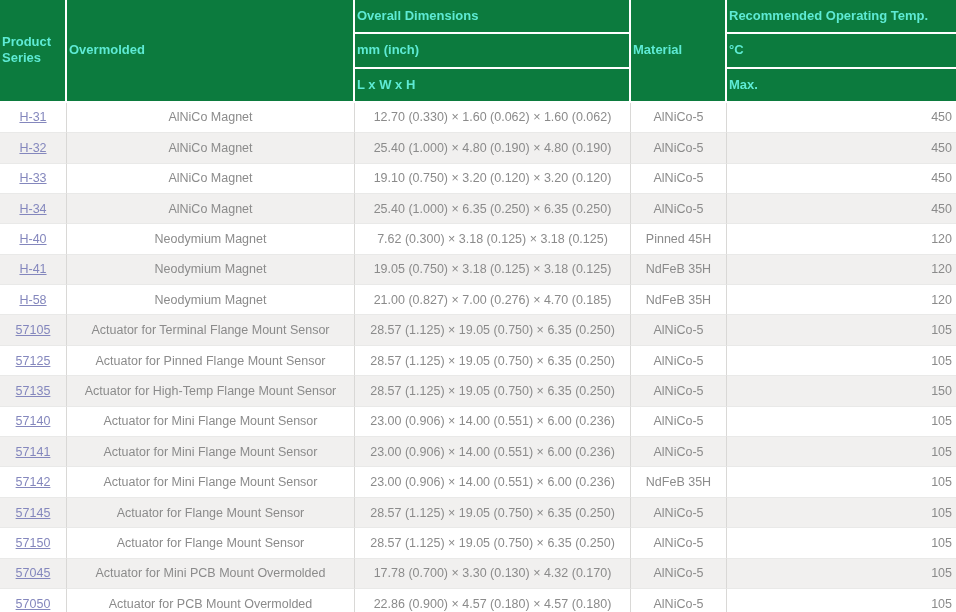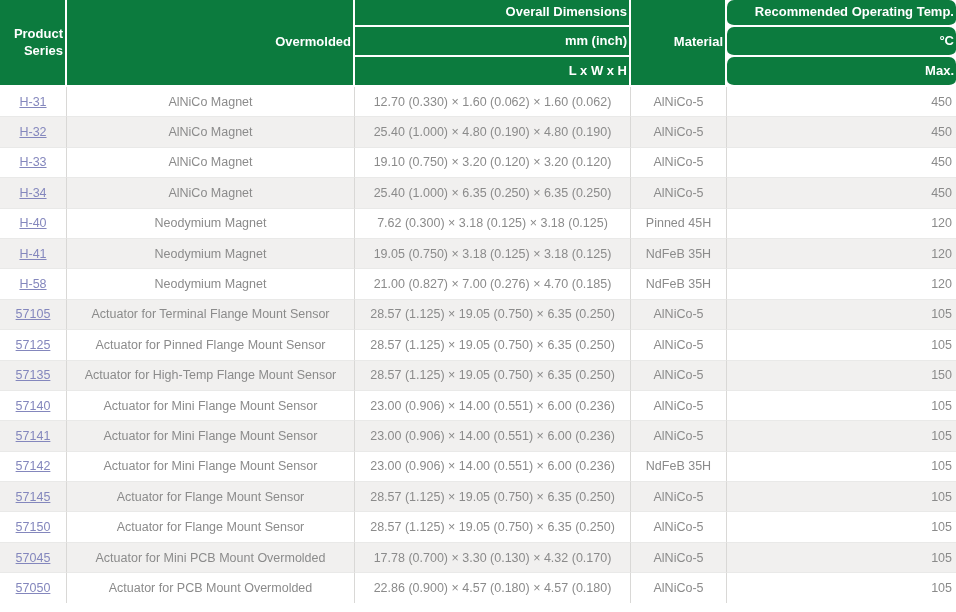--- a/index.html
+++ b/index.html
@@ -13,31 +13,31 @@
   html,body{margin:0;padding:0;background:#fff;}
   body{width:956px;font-family:"Liberation Sans",sans-serif;}
   table{border-collapse:separate;border-spacing:0;table-layout:fixed;width:956px;}
   col.c-series{width:67px;}
   col.c-desc{width:288px;}
   col.c-dims{width:276px;}
   col.c-mat{width:96px;}
   col.c-temp{width:229px;}
   thead th{
     background:var(--green);
-    color:#ffffff;
+    color:#5eead4;
     font-size:13px;
     font-weight:bold;
-    text-align:right;
+    text-align:left;
     vertical-align:middle;
-    padding:0 2px;
+    padding:8px 2px;
     border-right:2px solid #fff;
     border-bottom:2px solid #fff;
     line-height:1.25;
   }
-  thead tr th:last-child{border-right:none;border-radius:7px;}
+  thead tr th:last-child{border-right:none;}
   thead tr.h1{height:27px;}
   thead tr.h2{height:30px;margin-left:28px;}
   thead tr.h3{height:30px;}
   tbody td{
     height:29.4px;
     font-size:12.5px;
     color:var(--body-text);
     text-align:center;
     vertical-align:middle;
     padding:0 4px;

